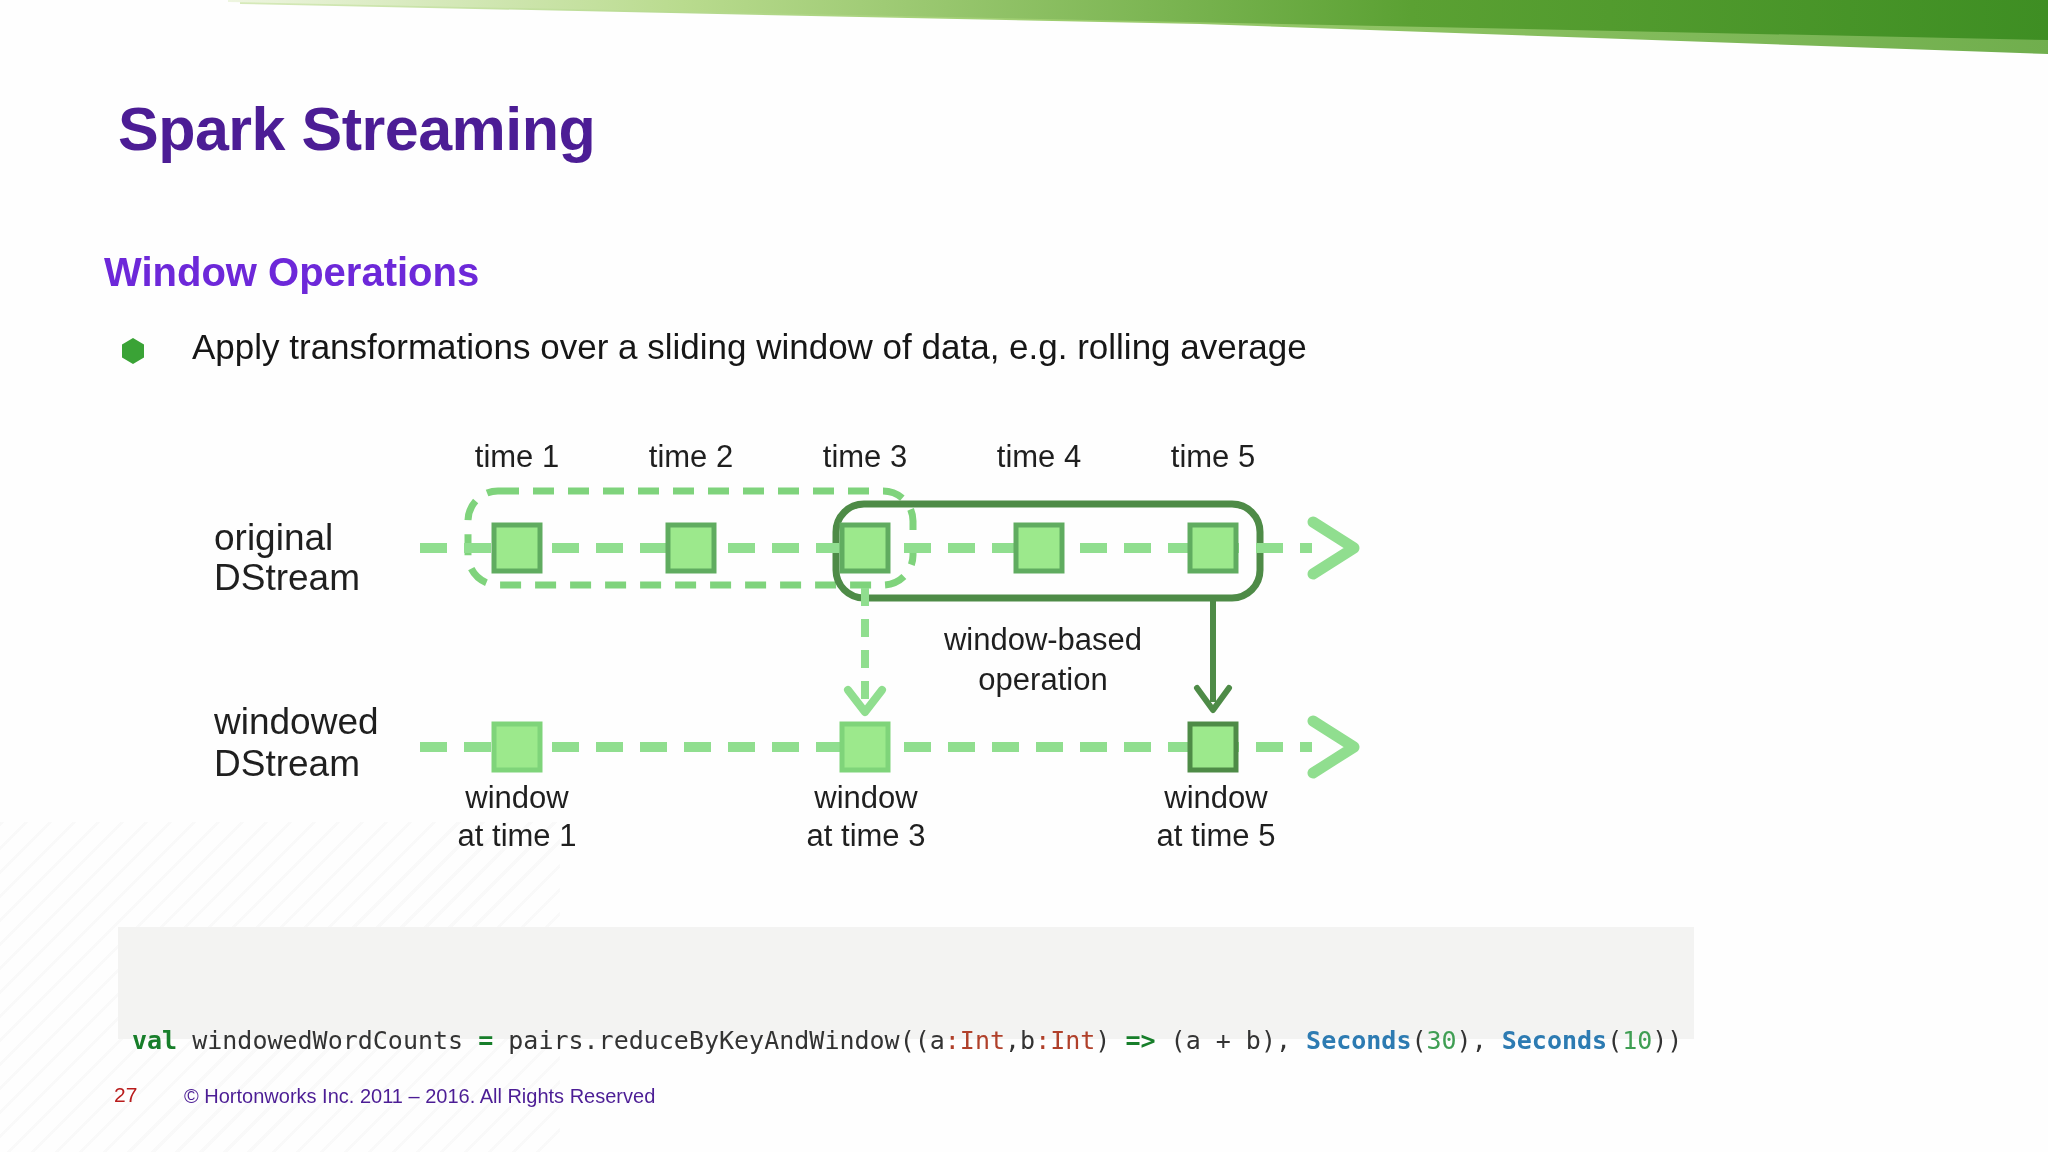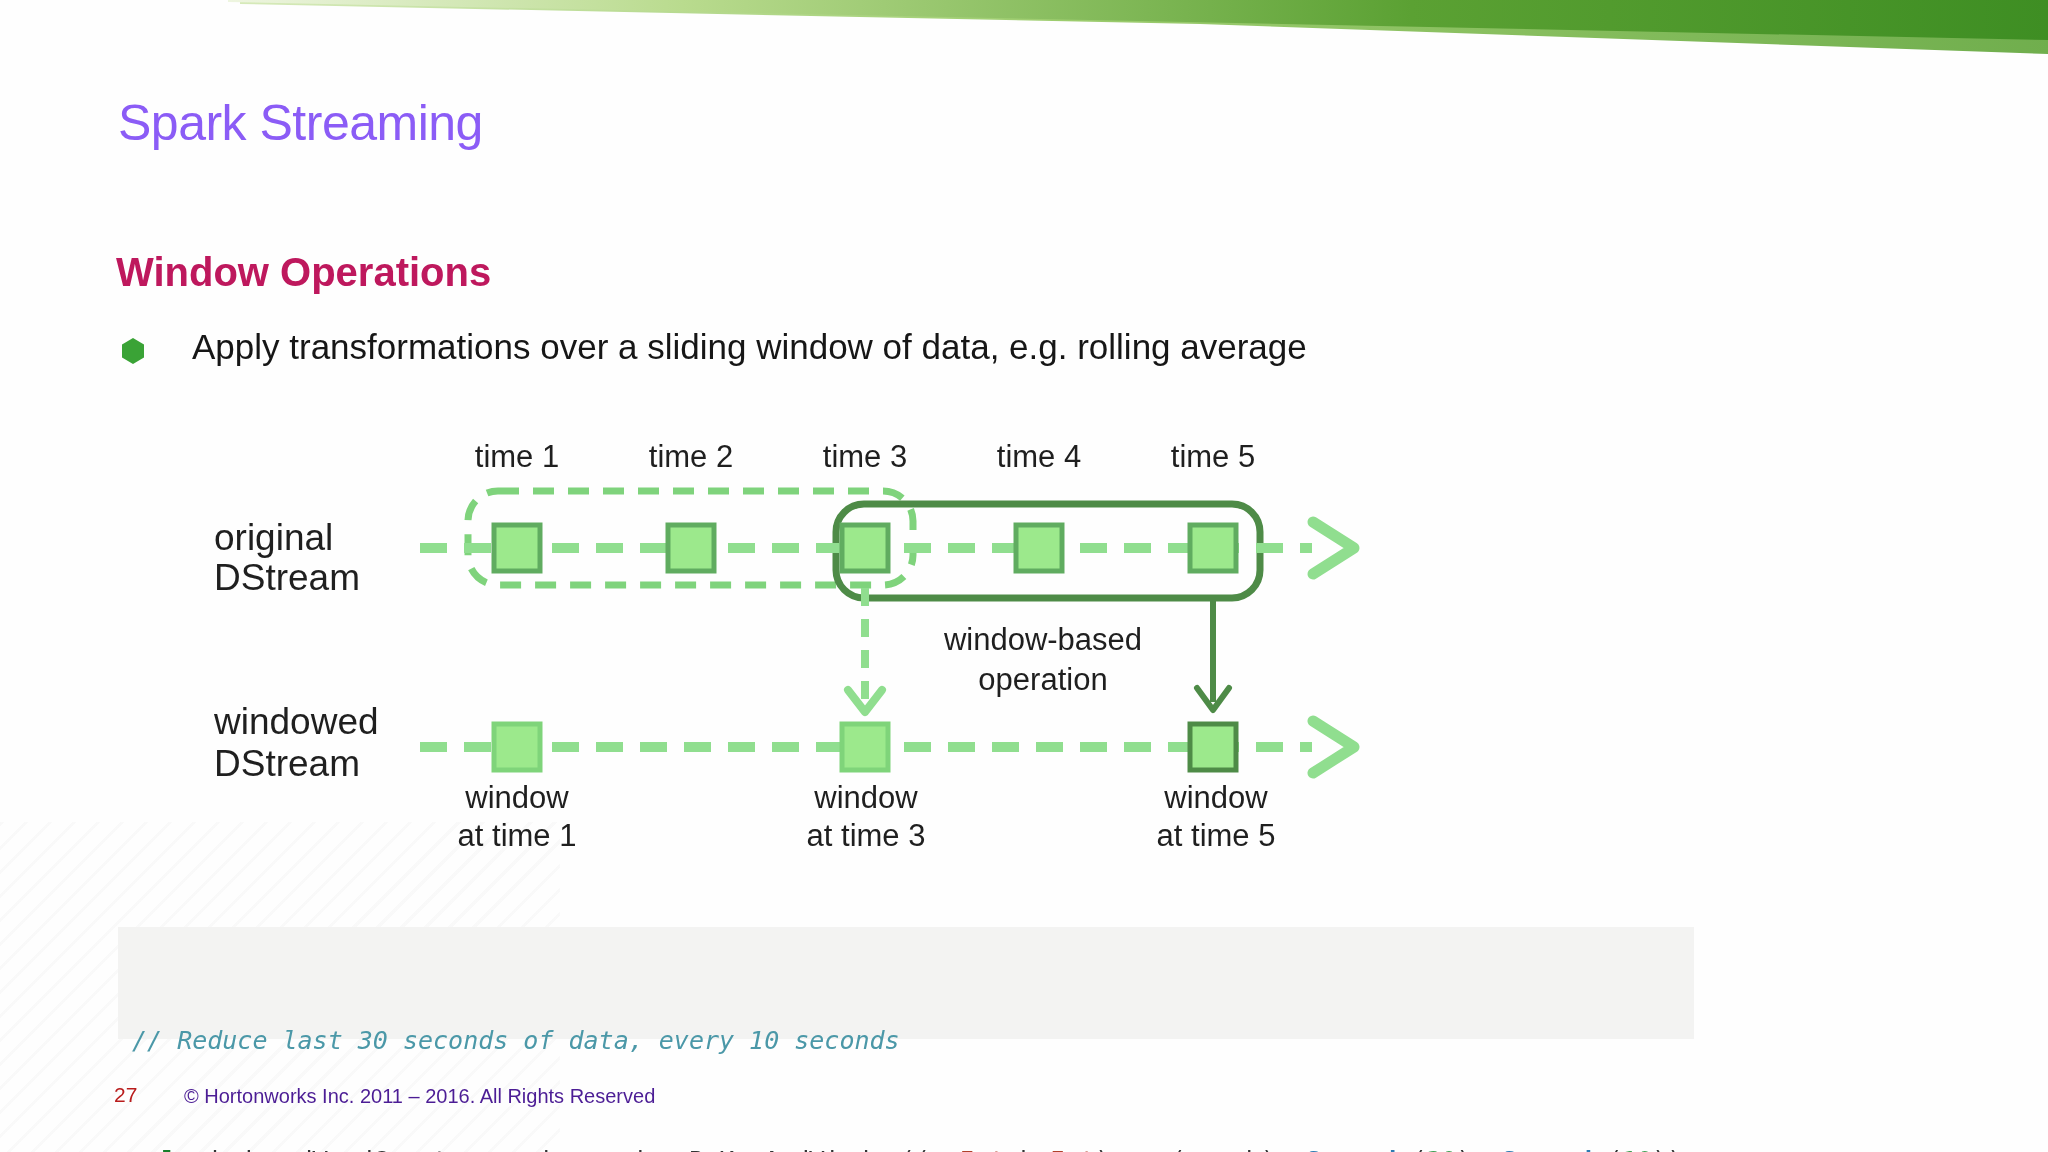--- a/index.html
+++ b/index.html
@@ -5,22 +5,22 @@
   html,body{margin:0;padding:0;}
   body{width:2048px;height:1152px;background:#ffffff;font-family:"Liberation Sans",sans-serif;}
   .slide{position:relative;width:2048px;height:1152px;background:#fefefe;overflow:hidden;}
 
   .top-band{position:absolute;left:0;top:0;width:2048px;height:64px;}
 
   .stripes{position:absolute;left:0;bottom:0;width:560px;height:330px;
     background:repeating-linear-gradient(135deg, rgba(130,130,130,0.055) 0 3px, transparent 3px 17px);
     opacity:.7;}
 
-  .title{position:absolute;left:118px;top:94px;font-size:50px;font-weight:normal;color:#8b5cf6;letter-spacing:-0.5px;}
-  .heading{position:absolute;left:116px;top:250px;font-size:40px;font-weight:bold;color:#be185d;}
+  .title{position:absolute;left:118px;top:94px;font-size:61px;font-weight:bold;color:#4c1d95;letter-spacing:-0.5px;}
+  .heading{position:absolute;left:104px;top:250px;font-size:40px;font-weight:bold;color:#6d28d9;}
   .bullet-row{position:absolute;left:122px;top:326px;display:flex;align-items:flex-start;}
   .bullet-hex{margin-top:12px;width:22px;height:26px;flex:0 0 auto;}
   .bullet-text{margin-left:48px;font-size:35px;color:#161616;line-height:1.2;}
 
   .diagram-svg{position:absolute;left:0;top:0;width:2048px;height:1152px;}
   .dgm-text{font-family:"Liberation Sans",sans-serif;fill:#1f1f1f;}
 
   .code-block{position:absolute;left:118px;top:927px;width:1548px;height:84px;background:#f3f3f2;
     padding:14px 14px;font-family:"DejaVu Sans Mono","Liberation Mono",monospace;font-size:25px;line-height:40px;white-space:pre;}
   .code-line{display:block;}
@@ -111,21 +111,20 @@
 
     <text class="dgm-text" x="517" y="808" font-size="31" text-anchor="middle">window</text>
     <text class="dgm-text" x="517" y="846" font-size="31" text-anchor="middle">at time 1</text>
     <text class="dgm-text" x="866" y="808" font-size="31" text-anchor="middle">window</text>
     <text class="dgm-text" x="866" y="846" font-size="31" text-anchor="middle">at time 3</text>
     <text class="dgm-text" x="1216" y="808" font-size="31" text-anchor="middle">window</text>
     <text class="dgm-text" x="1216" y="846" font-size="31" text-anchor="middle">at time 5</text>
   </svg>
 
   <div class="code-block">
-    <span class="code-line"><span style="color: rgb(75, 152, 168); font-style: italic;">// Reduce last 30 seconds of data, every 10 seconds</span></span>
     <span class="code-line"><span style="color: rgb(23, 126, 42); font-weight: bold;">val</span><span style="color: rgb(51, 51, 51);"> windowedWordCounts </span><span style="color: rgb(23, 126, 42); font-weight: bold;">=</span><span style="color: rgb(51, 51, 51);"> pairs.reduceByKeyAndWindow((a</span><span style="color: rgb(176, 64, 42);">:Int</span><span style="color: rgb(51, 51, 51);">,b</span><span style="color: rgb(176, 64, 42);">:Int</span><span style="color: rgb(51, 51, 51);">) </span><span style="color: rgb(23, 126, 42); font-weight: bold;">=&gt;</span><span style="color: rgb(51, 51, 51);"> (a + b), </span><span style="color: rgb(45, 123, 178); font-weight: bold;">Seconds</span><span style="color: rgb(51, 51, 51);">(</span><span style="color: rgb(63, 158, 83);">30</span><span style="color: rgb(51, 51, 51);">), </span><span style="color: rgb(45, 123, 178); font-weight: bold;">Seconds</span><span style="color: rgb(51, 51, 51);">(</span><span style="color: rgb(63, 158, 83);">10</span><span style="color: rgb(51, 51, 51);">))</span></span>
   </div>
 
   <div class="footer-page">27</div>
   <div class="footer-copy">© Hortonworks Inc. 2011 – 2016. All Rights Reserved</div>
 
 
 </div>
 
 </body></html>

